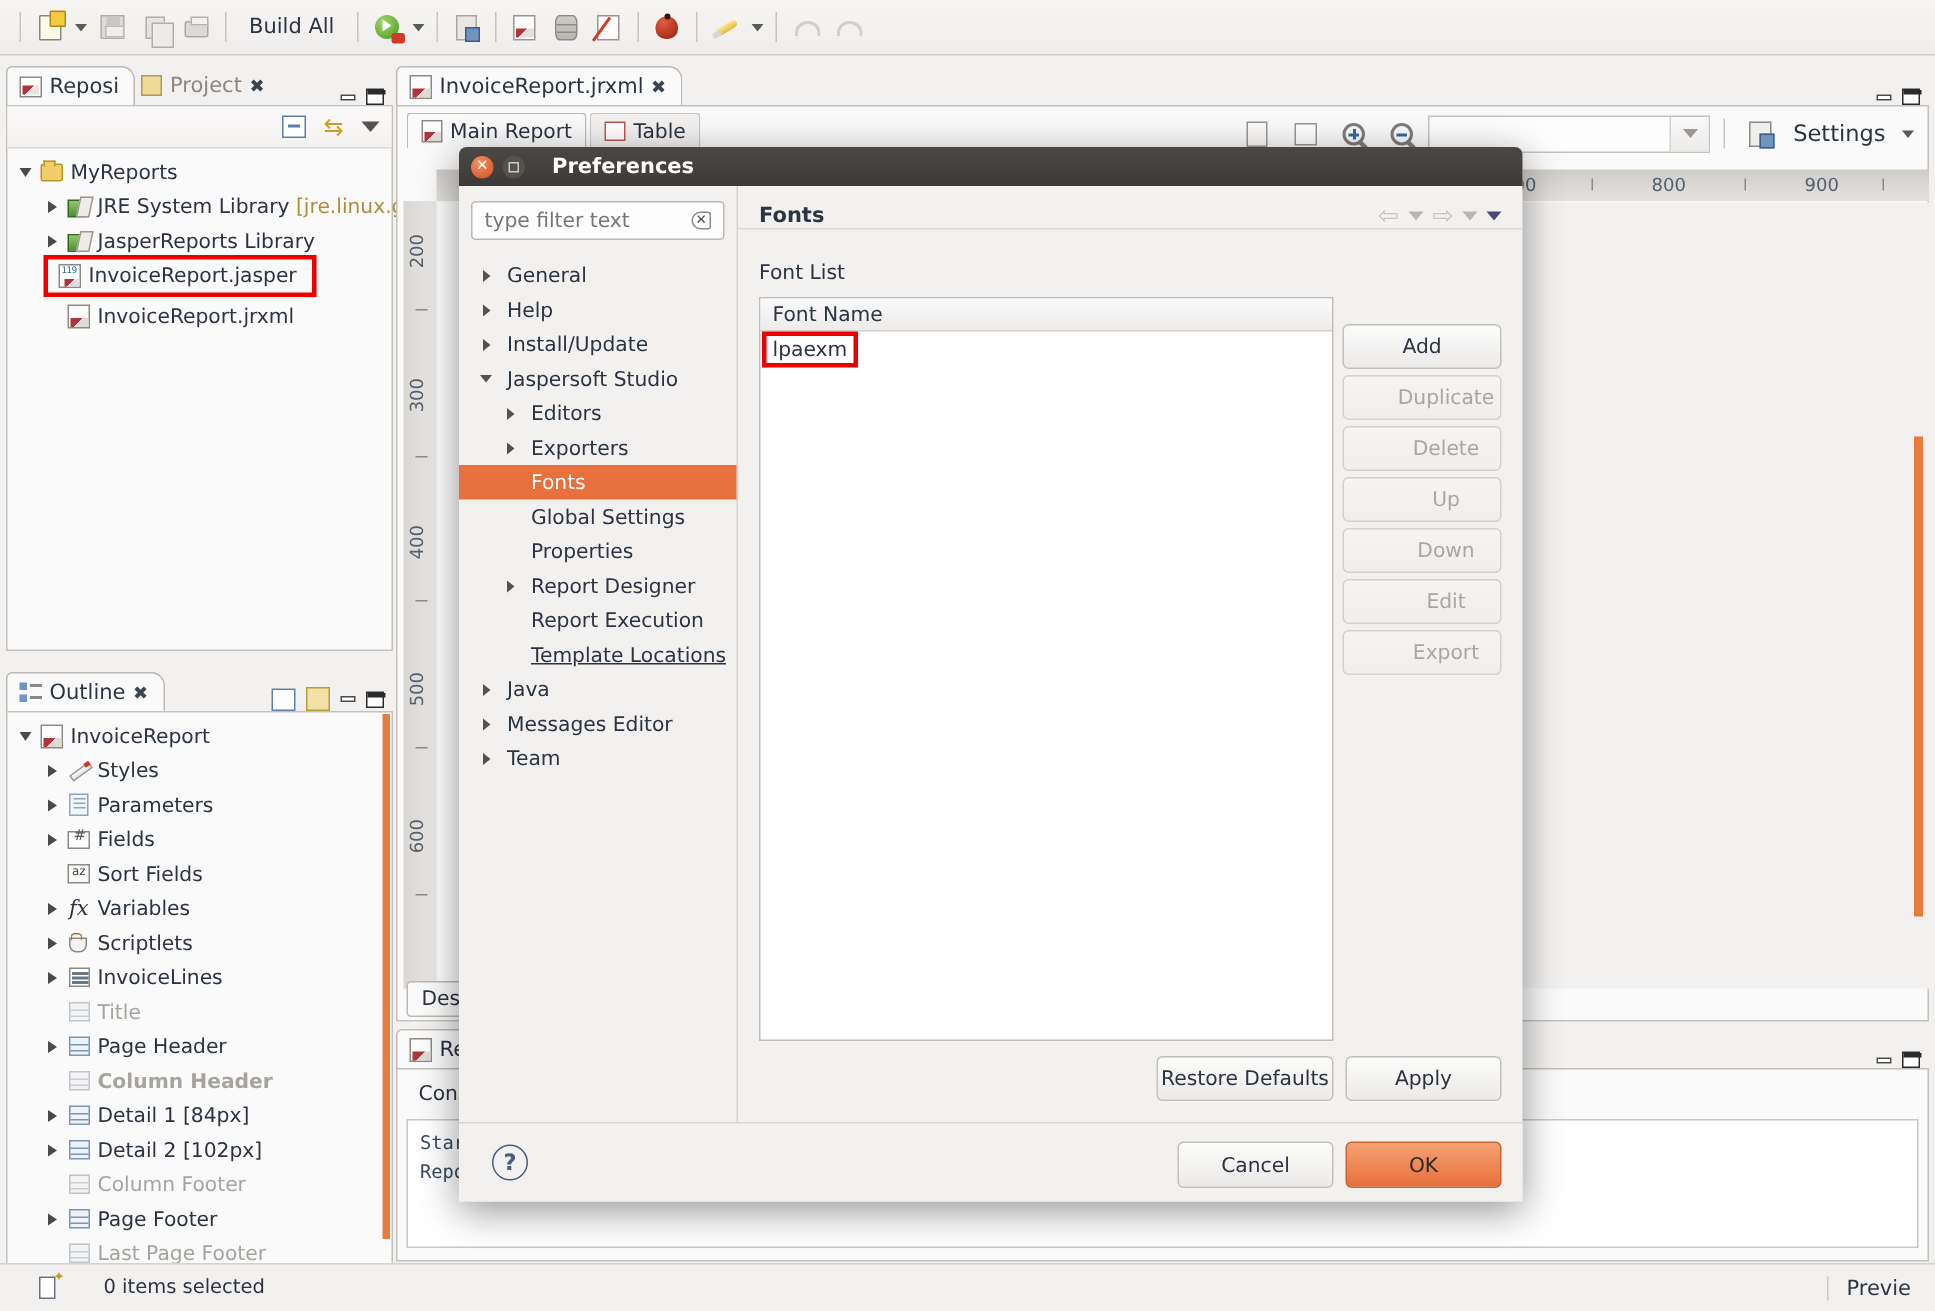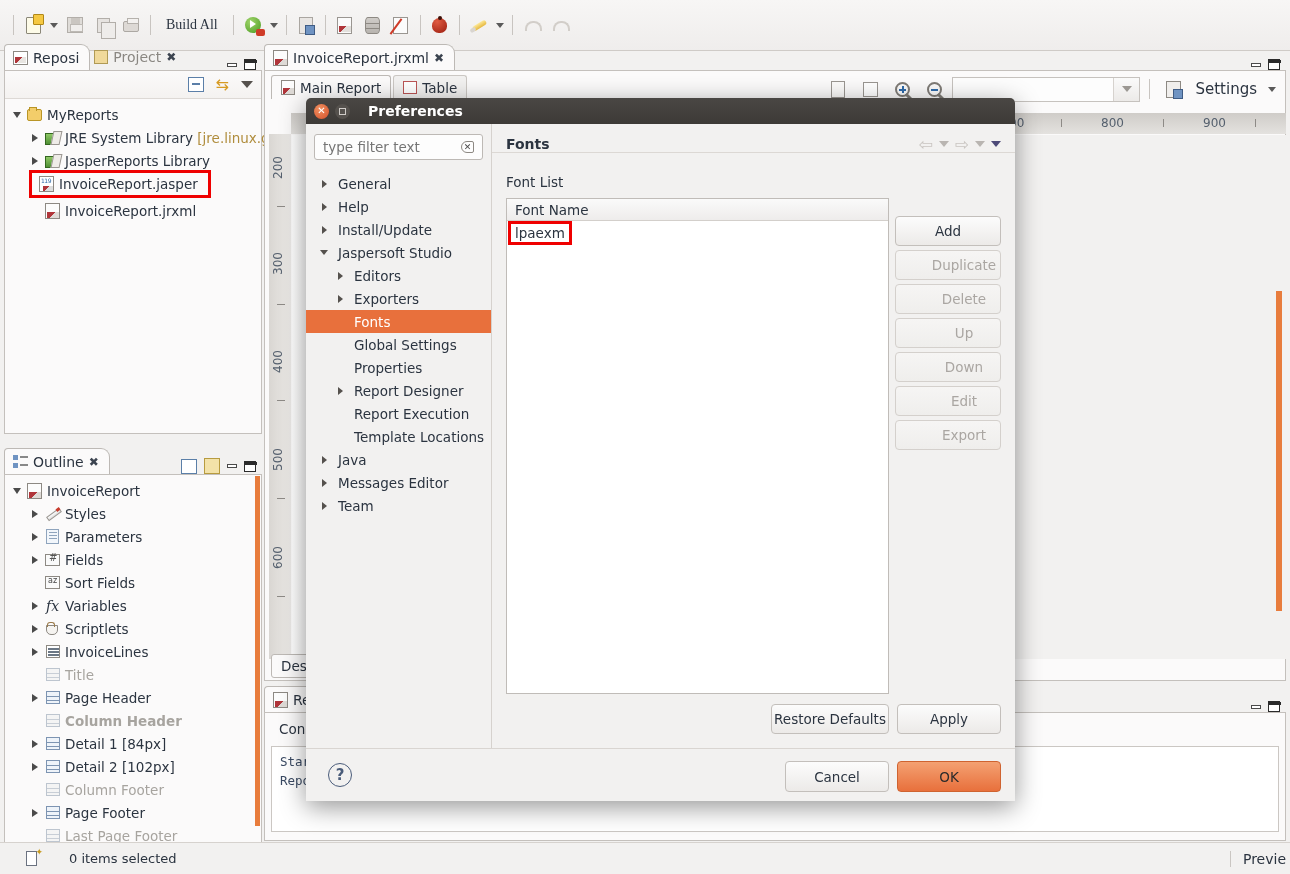--- a/index.html
+++ b/index.html
@@ -8,24 +8,24 @@
     font-family: "DejaVu Sans", "Liberation Sans", sans-serif;
     font-size: 13px;
     color: #2b3440;
     background: #f2f1f0;
     overflow: hidden;
   }
   #app { position: relative; width: 1290px; height: 874px; }
 
   
   .toolbar {
-    position: absolute; left: 0; top: 0; width: 1290px; height: 51px;
+    position: absolute; left: 0; top: 0; width: 1290px; height: 37px;
     background: linear-gradient(to bottom, #f7f6f5 0%, #efedec 100%);
     border-bottom: 1px solid #cfcbc7;
-    display: flex; align-items: center; padding-left: 8px; font-family: Liberation Serif, serif;
+    display: flex; align-items: center; padding-left: 8px;
   }
   .tb-btn {
     width: 28px; height: 28px; display: flex; align-items: center; justify-content: center;
     border-radius: 3px; position: relative;
   }
   .tb-label {
     padding: 3px 10px; font-size: 14px; color: #2b3440; white-space: nowrap;
   }
   .tb-sep { width: 1px; height: 20px; background: #c8c4c0; margin: 0 5px; }
   .tb-arrow {
@@ -651,21 +651,21 @@
         <div>Start</div>
         <div>Repor</div>
         <div style="position:absolute;left:216px;top:20px;font-family:'DejaVu Sans Mono','Liberation Mono',monospace;">asper</div>
       </div>
     </div>
   </div>
 
   <div class="statusbar">
     <span class="sb-ico"></span>
     <span style="margin-left:32px;font-size:13px;text-align:right;">0 items selected</span>
-    <span style="margin-left:auto;margin-right:4px;border-left:1px solid #cac6c2;padding-left:12px;font-size:14px;">Previe</span>
+    <span style="margin-left:auto;margin-right:16px;border-left:1px solid #cac6c2;padding-left:12px;font-size:14px;">Previe</span>
   </div>
 
   <div class="dlg">
     <div class="dlg-title">
       <span class="ub-close">✕</span>
       <span class="ub-max">
           <i></i>
         </span>
       <span class="tname">Preferences</span>
     </div>
@@ -729,21 +729,21 @@
             <div class="prow" style="padding-left: 18px;">
               <span class="pw">
                 <i></i>
               </span>
               <span style="padding-left: 6px;">Report Designer</span>
             </div>
             <div class="prow" style="padding-left: 18px;">
               <span class="pw"></span>
               <span style="padding-left: 6px;">Report Execution</span>
             </div>
-            <div class="prow" style="padding-left: 18px;">
+            <div class="prow" style="padding-left: 18px; text-decoration: underline;">
               <span class="pw"></span>
               <span style="padding-left: 6px;">Template Locations</span>
             </div>
             <div class="prow" style="padding-left: 2px;">
               <span class="pw">
                 <i></i>
               </span>
               <span style="padding-left: 6px;">Java</span>
             </div>
             <div class="prow" style="padding-left: 2px;">

